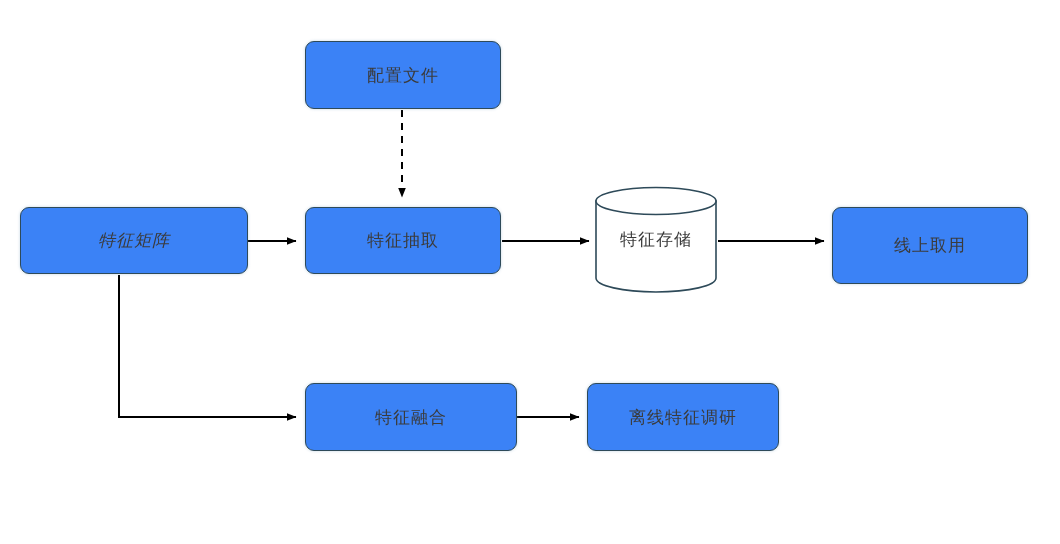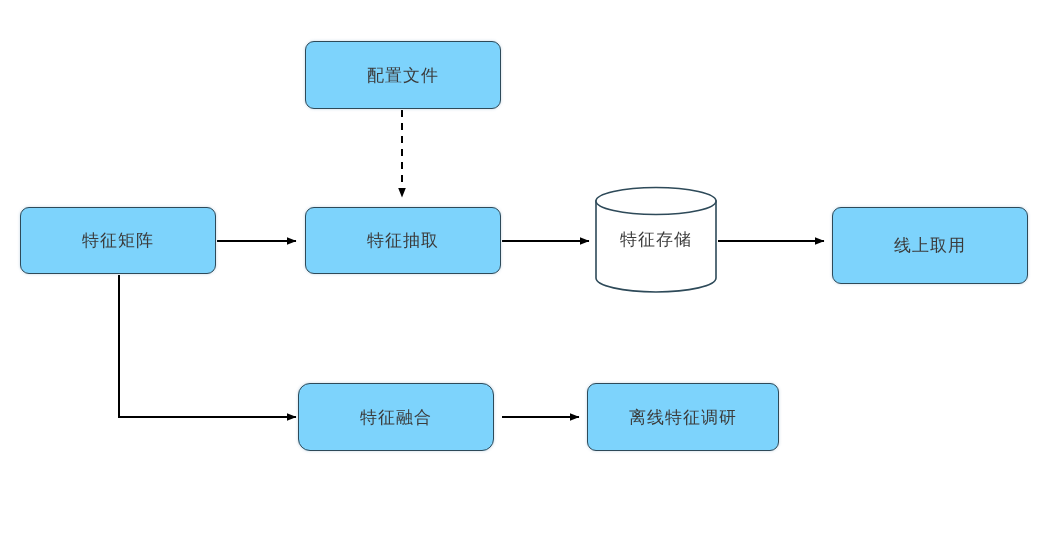--- a/index.html
+++ b/index.html
@@ -24,21 +24,21 @@
     width: 1060px;
     height: 544px;
     pointer-events: none;
   }
   .node {
     position: absolute;
     box-sizing: border-box;
     display: flex;
     align-items: center;
     justify-content: center;
-    background: #7dd3fc;
+    background: #3b82f6;
     border: 1.6px solid #2e4a59;
     border-radius: 9px;
     color: #3b3b3b;
     font-size: 17px;
     letter-spacing: 1px;
     box-shadow: 0 0 3px rgba(120,160,190,0.45);
   }
   .node-label {
     display: block;
     line-height: 1;
@@ -102,41 +102,41 @@
 
     <g>
       <line x1="502" y1="417" x2="579" y2="417" stroke="#000000" stroke-width="2" marker-end="url(#arrowhead)"></line>
     </g>
   </svg>
 
   <div class="node" style="left:305px; top:41px; width:196px; height:68px;">
     <span class="node-label">配置文件</span>
   </div>
 
-  <div class="node" style="left:20px; top:207px; width:196px; height:67px;">
+  <div class="node" style="left:20px; top:207px; width:228px; height:67px;font-style:italic;">
     <span class="node-label">特征矩阵</span>
   </div>
 
   <div class="node" style="left:305px; top:207px; width:196px; height:67px;">
     <span class="node-label">特征抽取</span>
   </div>
 
   <div class="cylinder" style="left:594px; top:186px; width:124px; height:107px;">
     <svg class="cyl-svg" width="124" height="107" viewBox="0 0 124 107">
       <path d="M 2 15 L 2 92 A 60 14 0 0 0 122 92 L 122 15 Z" fill="#ffffff" stroke="#2e4a59" stroke-width="1.6"></path>
       <ellipse cx="62" cy="15" rx="60" ry="13.5" fill="#ffffff" stroke="#2e4a59" stroke-width="1.6"></ellipse>
     </svg>
     <span class="cyl-label">特征存储</span>
   </div>
 
   <div class="node" style="left:832px; top:207px; width:196px; height:77px;">
     <span class="node-label">线上取用</span>
   </div>
 
-  <div class="node" style="left:298px; top:383px; width:196px; height:68px;border-radius:12px;">
+  <div class="node" style="left:305px; top:383px; width:212px; height:68px;">
     <span class="node-label">特征融合</span>
   </div>
 
   <div class="node" style="left:587px; top:383px; width:192px; height:68px;">
     <span class="node-label">离线特征调研</span>
   </div>
 
 </div>
 
 </body></html>

